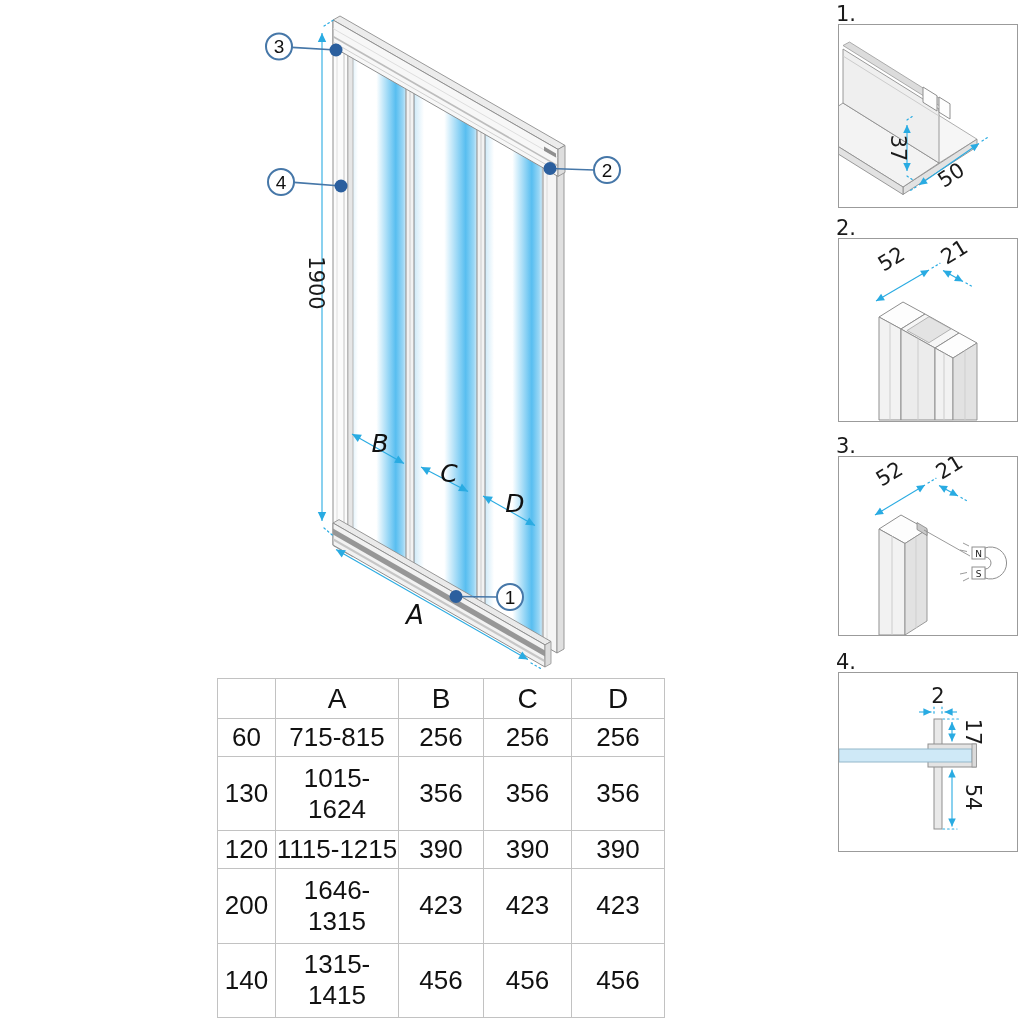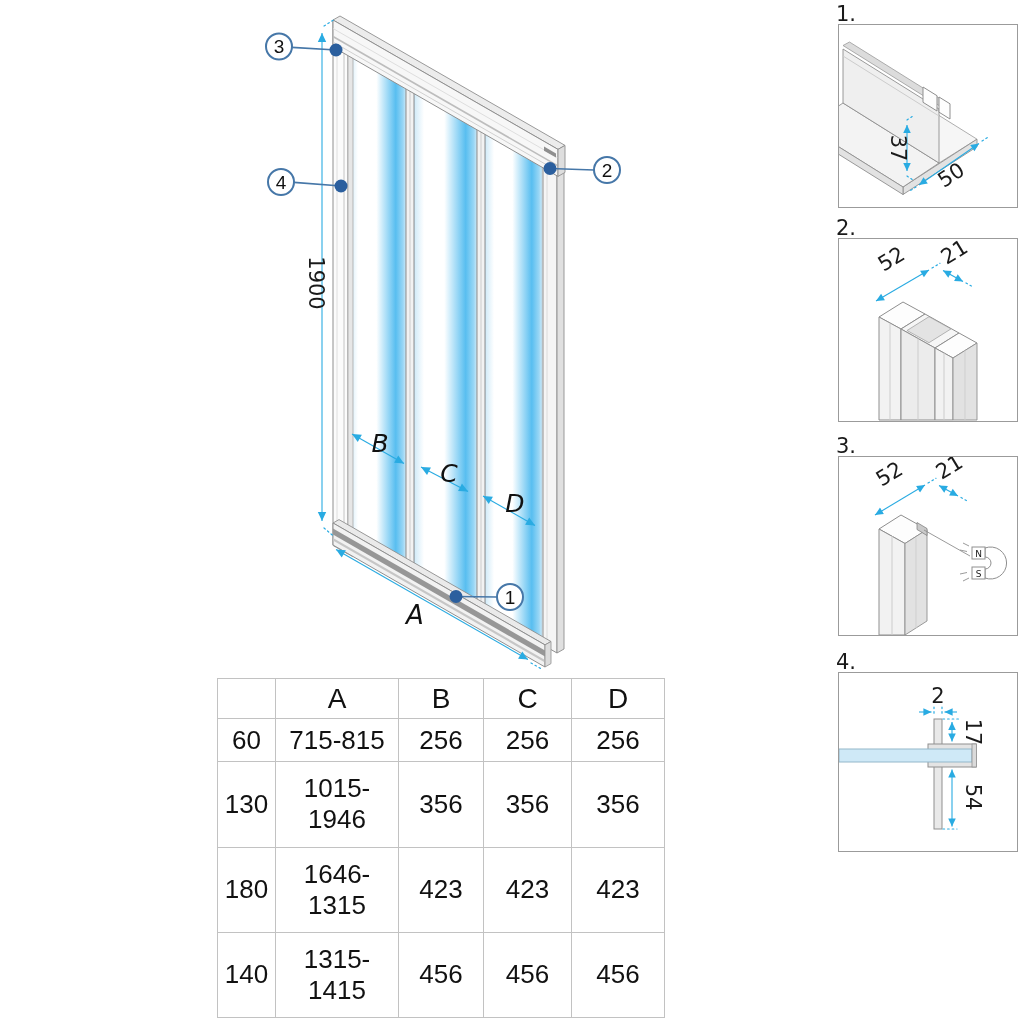--- a/index.html
+++ b/index.html
@@ -291,27 +291,34 @@
   </tr>
   <tr>
     <td>60</td>
     <td>715-815</td>
     <td>256</td>
     <td>256</td>
     <td>256</td>
   </tr>
   <tr>
     <td>130</td>
-    <td>1015-1946</td>
+    <td>1015-1624</td>
     <td>356</td>
     <td>356</td>
     <td>356</td>
   </tr>
   <tr>
-    <td>180</td>
+    <td>120</td>
+    <td>1115-1215</td>
+    <td>390</td>
+    <td>390</td>
+    <td>390</td>
+  </tr>
+  <tr>
+    <td>200</td>
     <td>1646-1315</td>
     <td>423</td>
     <td>423</td>
     <td>423</td>
   </tr>
   <tr>
     <td>140</td>
     <td>1315-1415</td>
     <td>456</td>
     <td>456</td>

